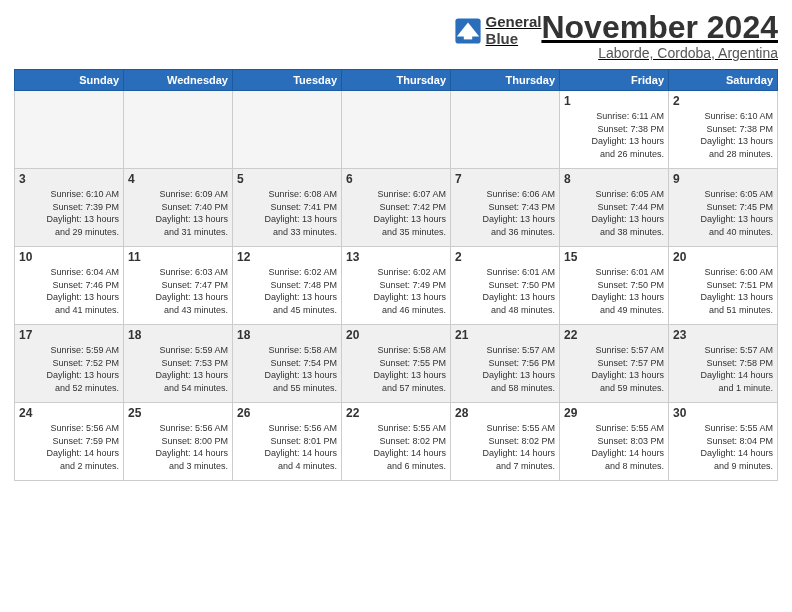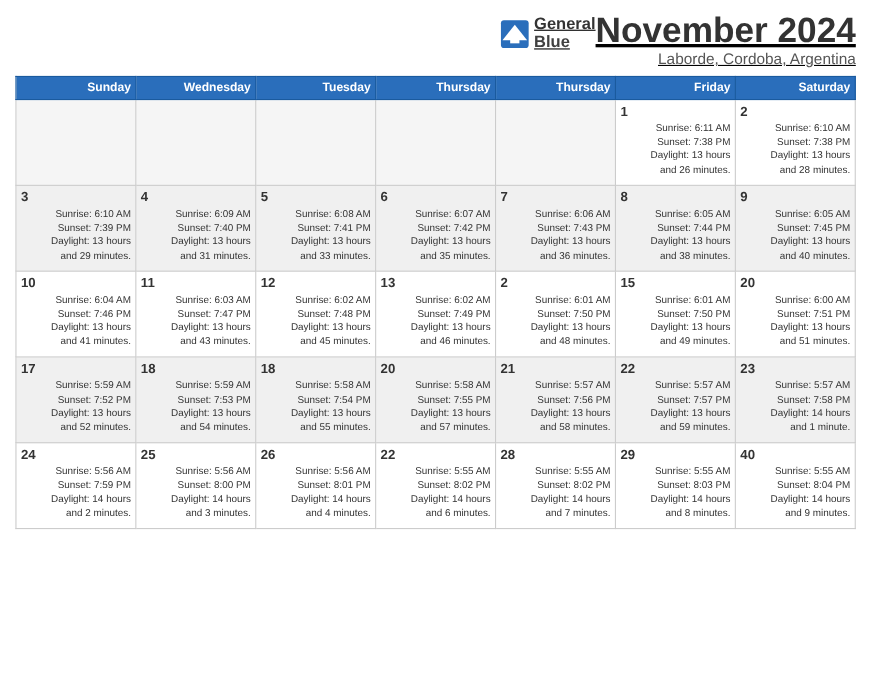--- a/index.html
+++ b/index.html
@@ -261,19 +261,19 @@
           </td>
           <td>
             <span class="day-num">28</span>
             <div class="cell-text">Sunrise: 5:55 AM<br>Sunset: 8:02 PM<br>Daylight: 14 hours<br>and 7 minutes.</div>
           </td>
           <td>
             <span class="day-num">29</span>
             <div class="cell-text">Sunrise: 5:55 AM<br>Sunset: 8:03 PM<br>Daylight: 14 hours<br>and 8 minutes.</div>
           </td>
           <td>
-            <span class="day-num">40</span>
+            <span class="day-num">30</span>
             <div class="cell-text">Sunrise: 5:55 AM<br>Sunset: 8:04 PM<br>Daylight: 14 hours<br>and 9 minutes.</div>
           </td>
         </tr>
       </tbody>
   </table>
 </div>
 
 </body></html>

